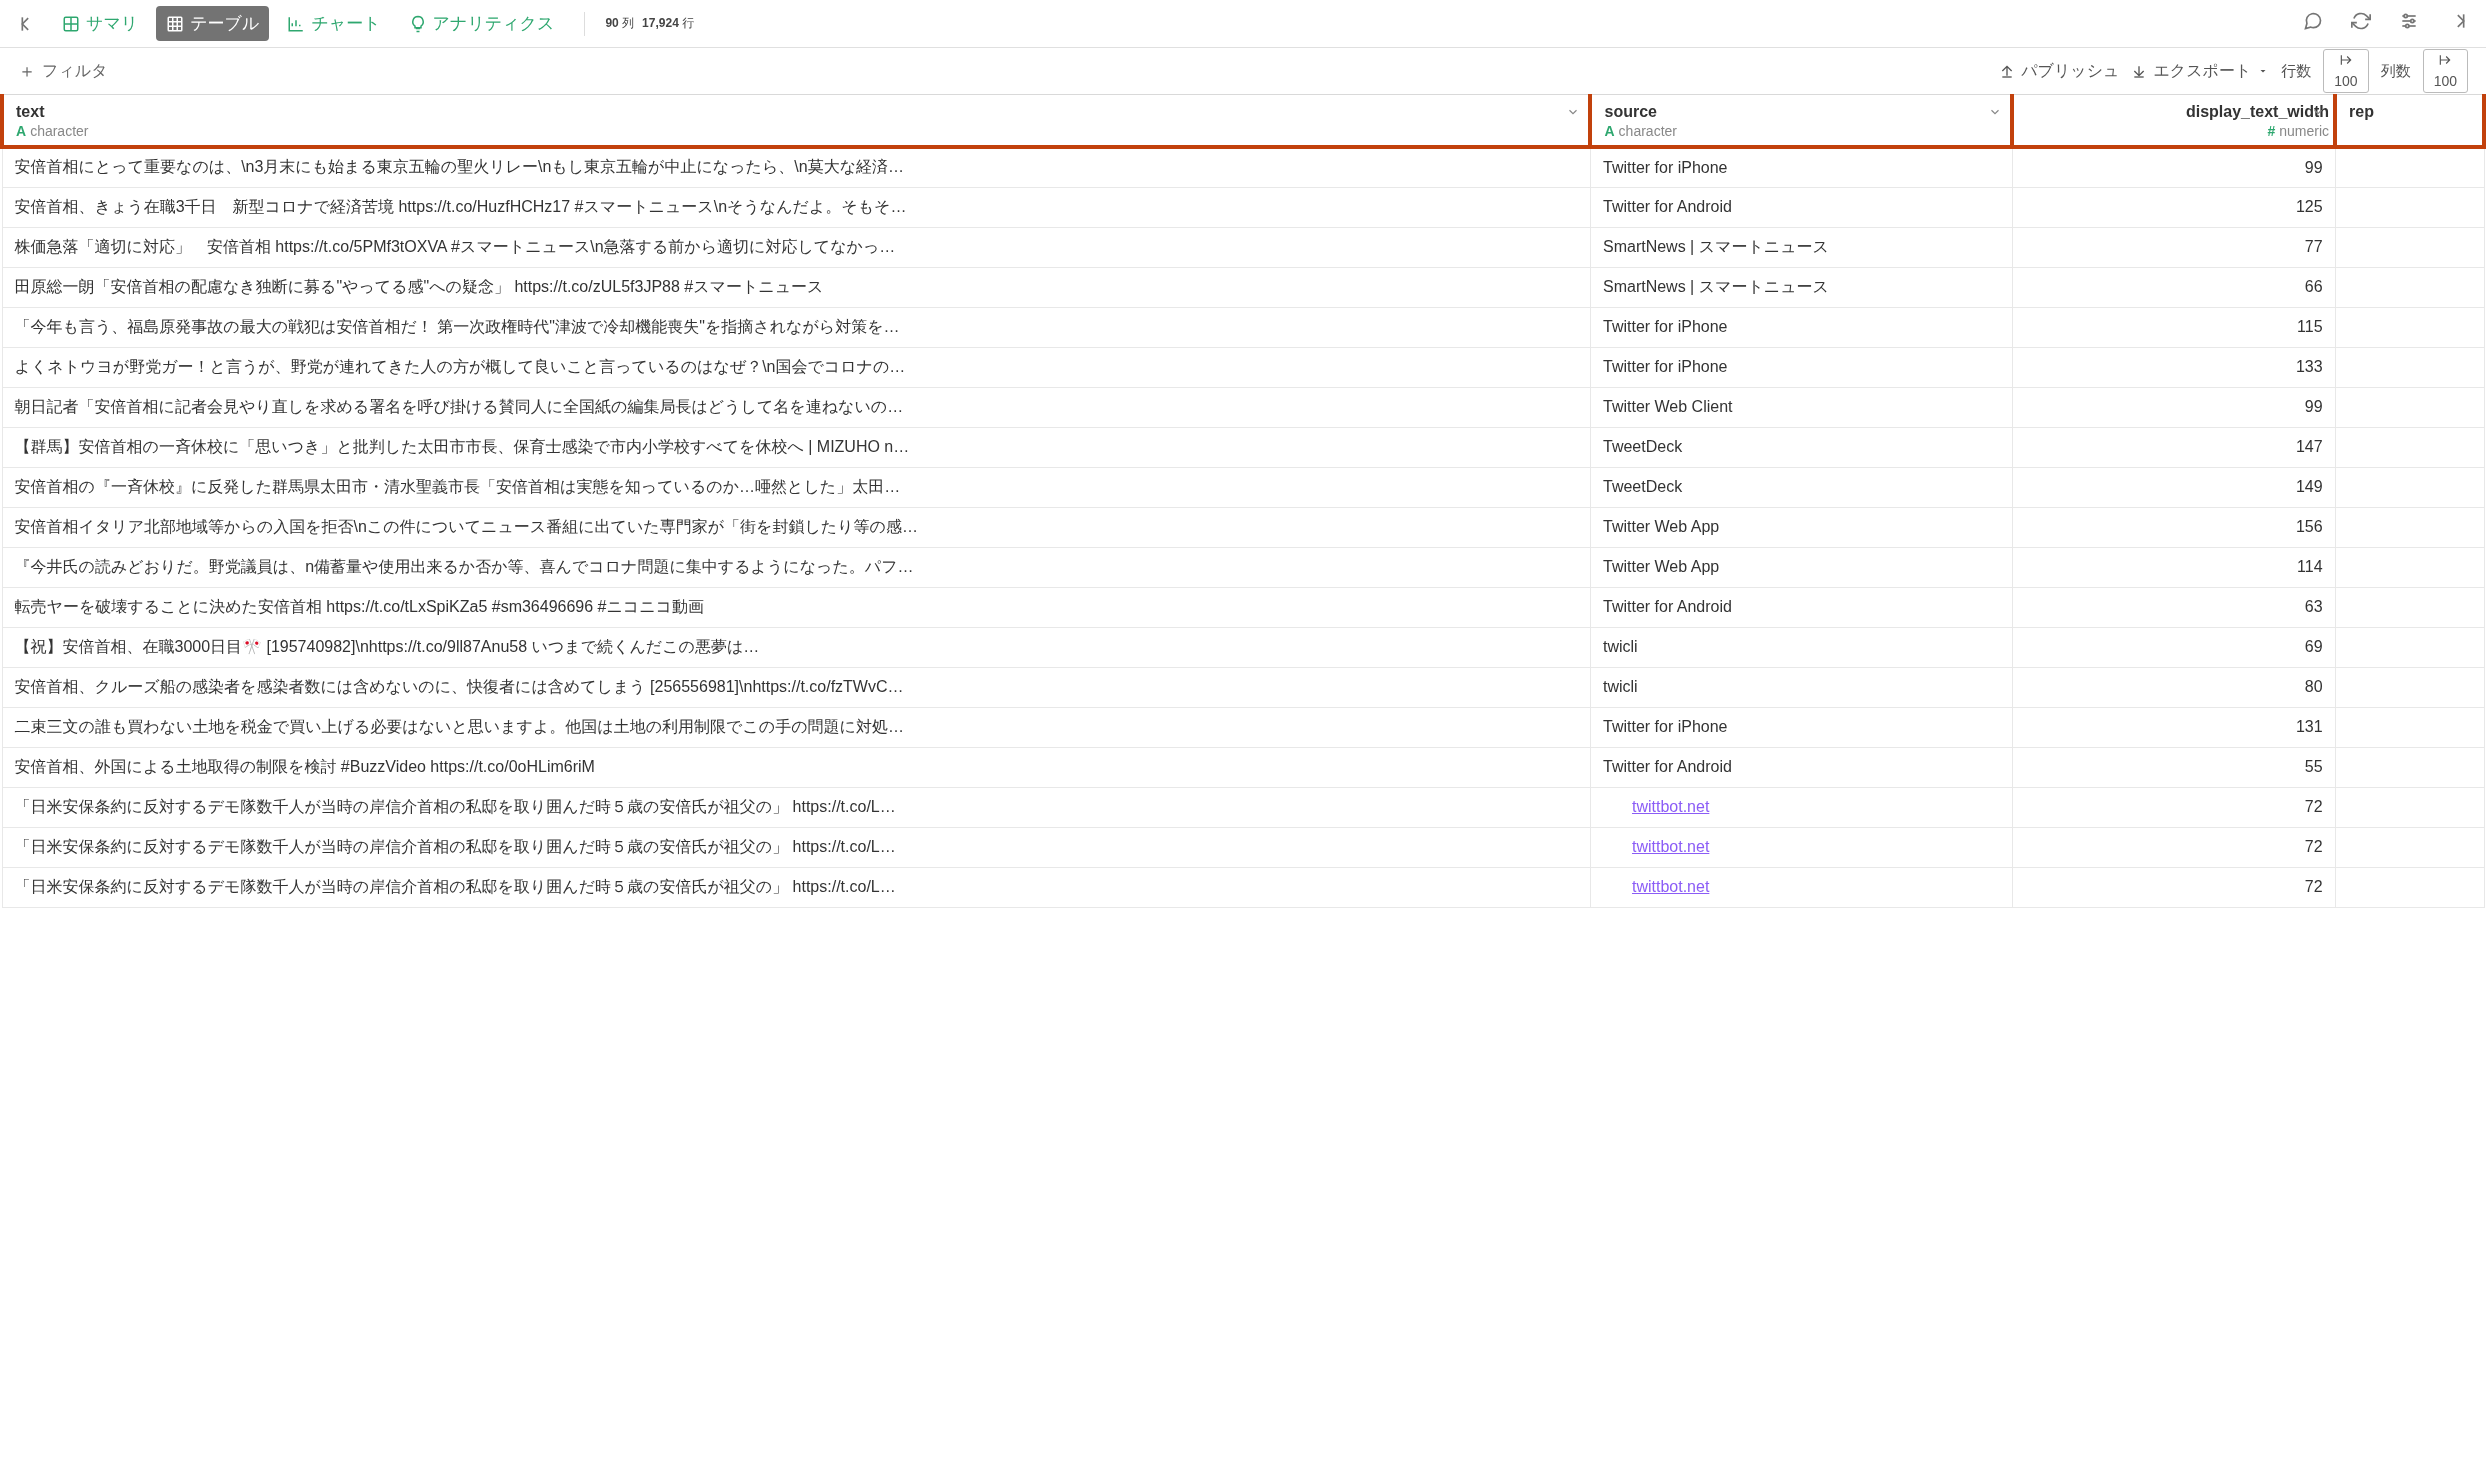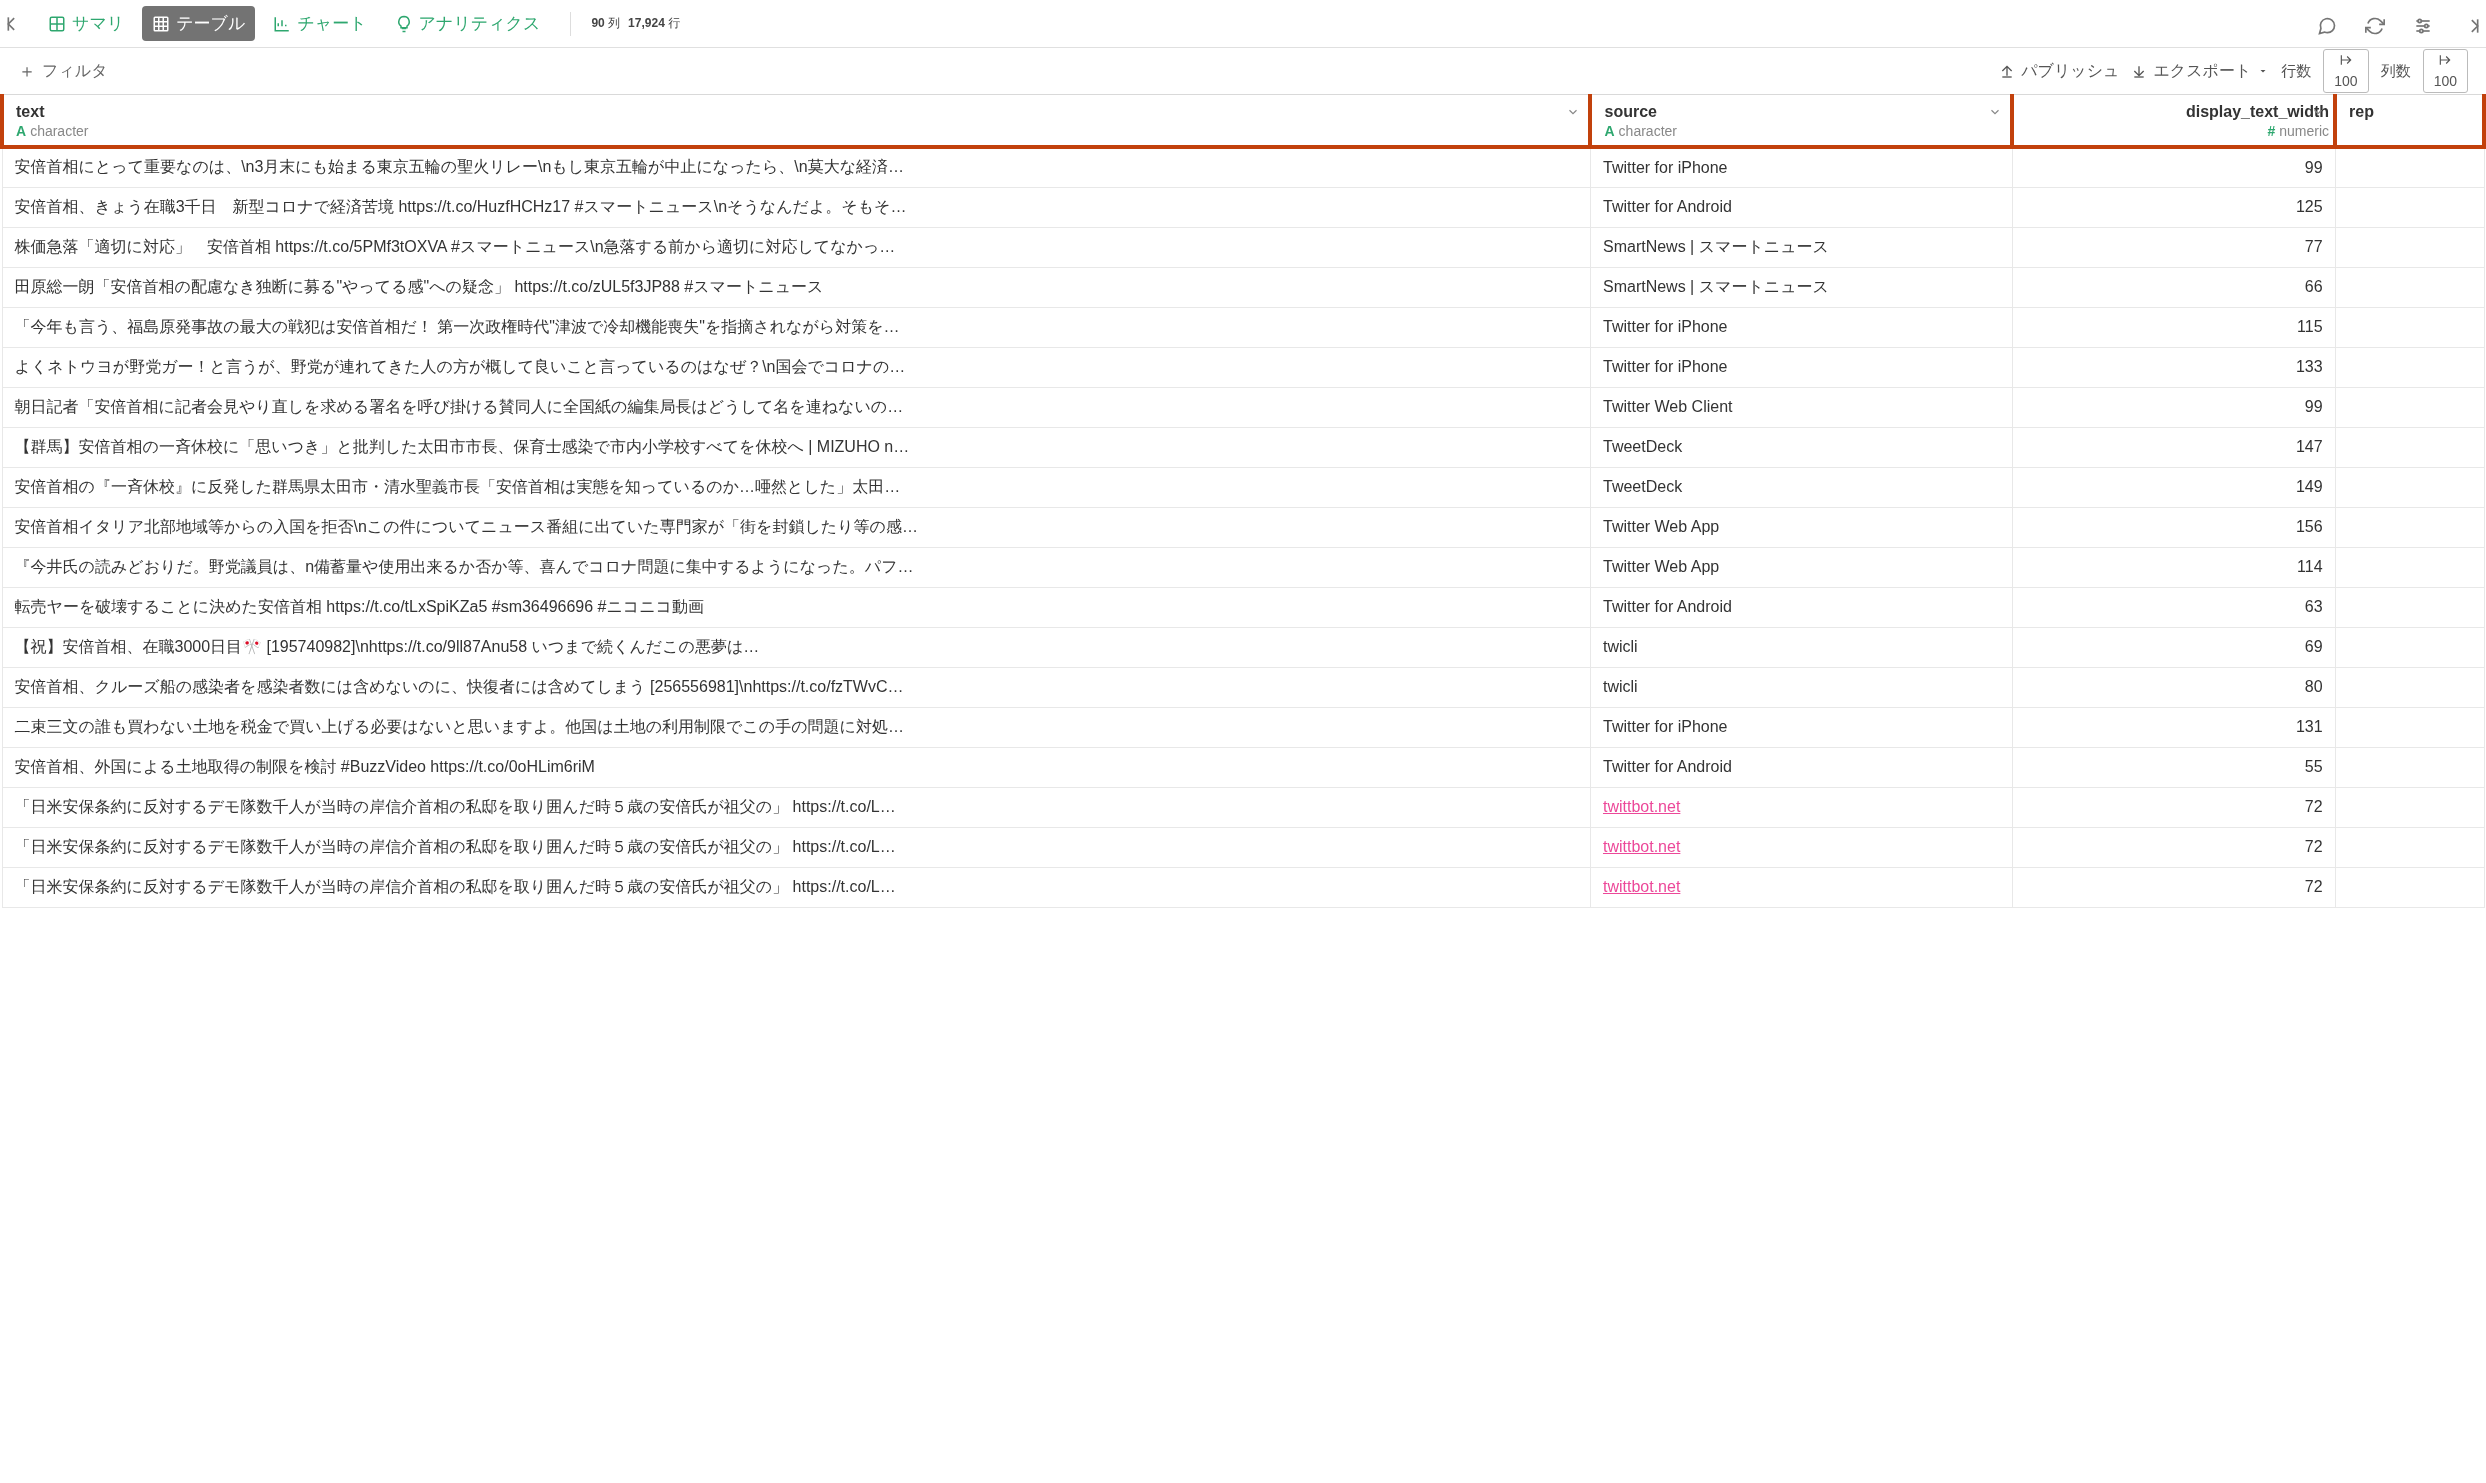--- a/index.html
+++ b/index.html
@@ -7,22 +7,22 @@
     font-family: -apple-system, BlinkMacSystemFont, "Hiragino Sans", "Hiragino Kaku Gothic ProN", Meiryo, sans-serif;
     font-size: 15px;
     color: #333;
     background: #fff;
     overflow: hidden;
   }
 
   
   .top-toolbar {
     display: flex;
-    align-items: flex-end;
-    padding: 6px 0;
+    align-items: flex-start;
+    padding: 6px 14px;
     border-bottom: 1px solid #e0e0e0;
     height: 48px;
     gap: 4px;
   }
   .tb-left { display: flex; align-items: center; gap: 8px; }
   .tb-btn {
     display: flex; align-items: center; gap: 6px;
     padding: 6px 10px; border-radius: 4px; cursor: pointer;
     color: #2ea76f; font-size: 17px;
   }
@@ -63,21 +63,21 @@
   thead th .chev {
     position:absolute; right:8px; top:10px; color:#888; cursor:pointer;
   }
   thead th.numeric .head-label { text-align:right; display:block; }
   tbody td {
     border:1px solid #e8e8e8; padding:8px 12px;
     white-space:nowrap; overflow:hidden; text-overflow:ellipsis;
     font-size:16px; color:#333; height:40px;
   }
   tbody td.num { text-align:right; }
-  tbody td a.srclink { color:#ec4899; text-decoration:underline; }
+  tbody td a.srclink { color:#8b5cf6; text-decoration:underline;margin-left:29px; }
 
   col.c-text { width: 64%; }
   col.c-src  { width: 17%; }
   col.c-num  { width: 13%; }
   col.c-rep  { width: 6%; }
 
   svg { display:block; }
   .type-icon { color:#2ea76f; font-weight:700; font-size:14px; }
   .type-icon.numeric { color:#2ea76f; }
 </style>

